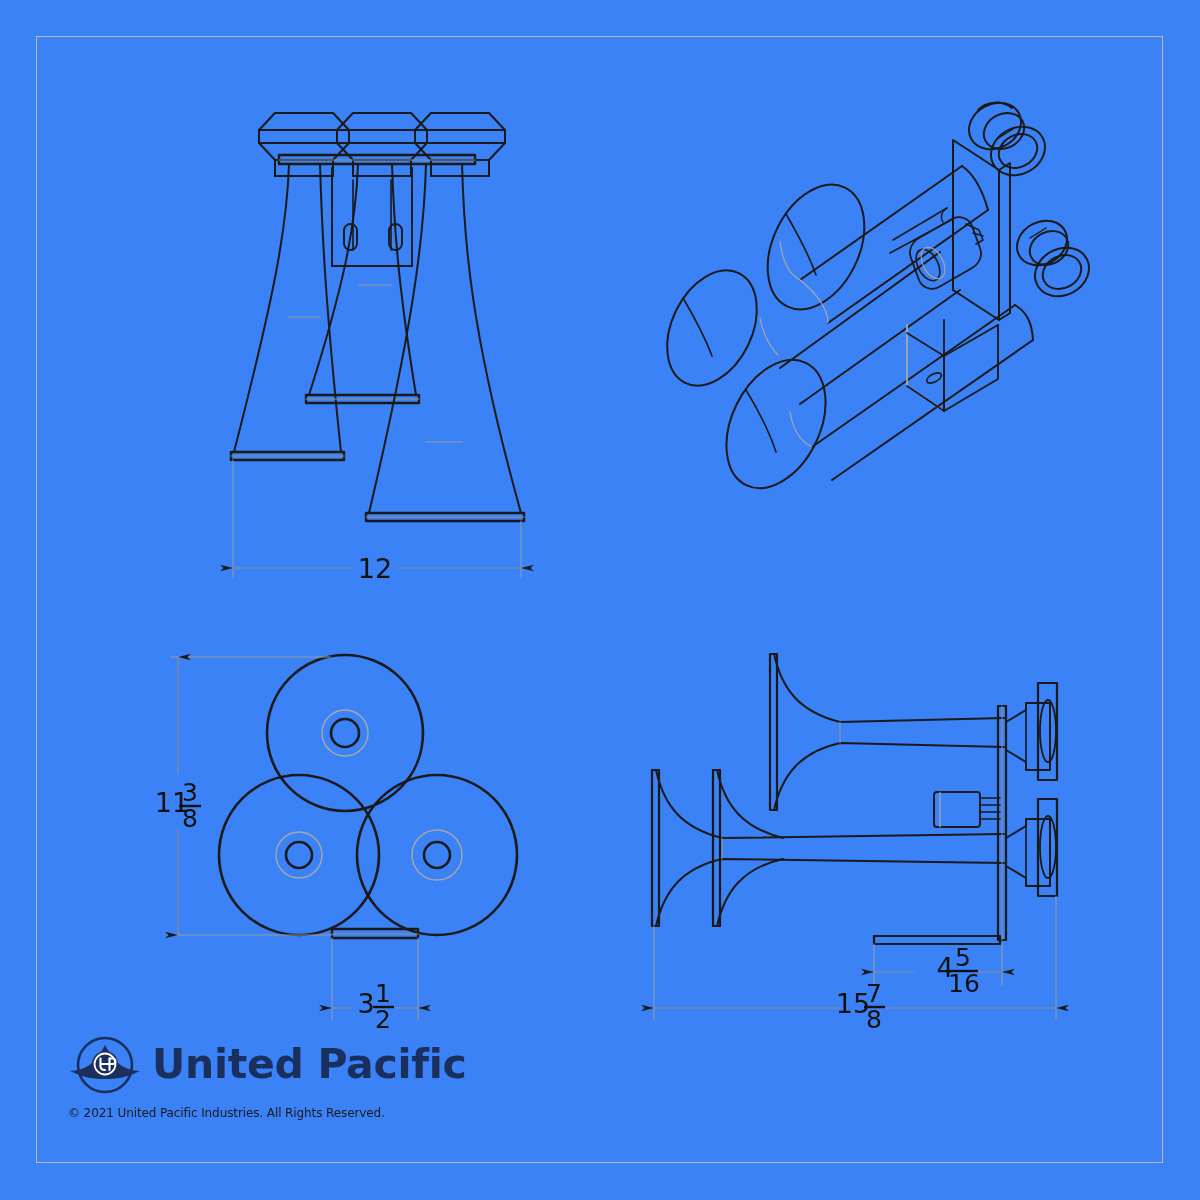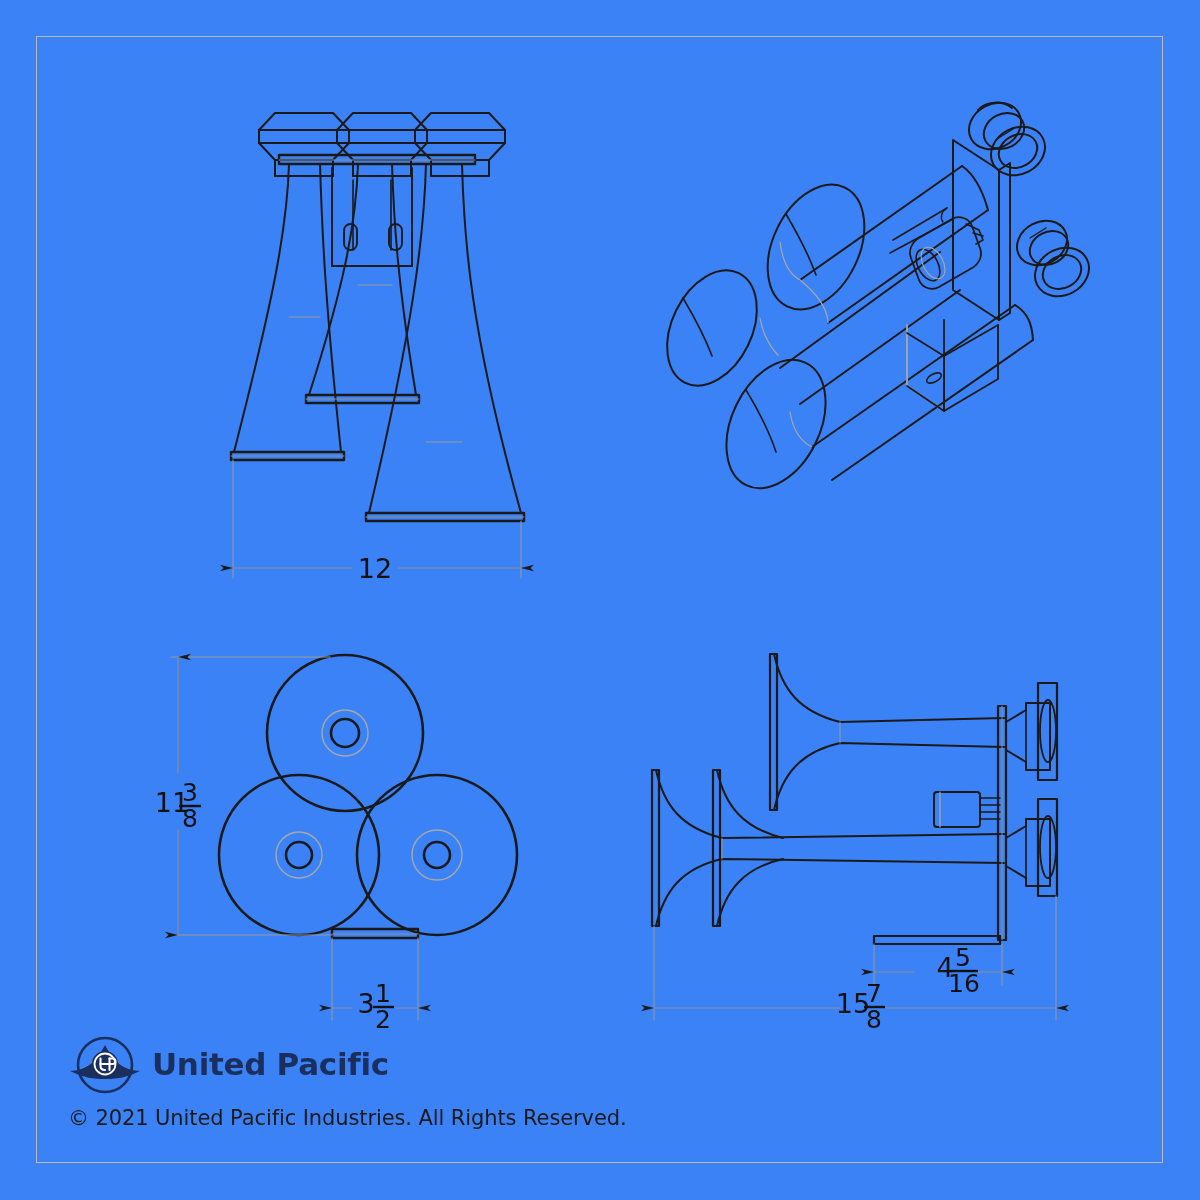--- a/index.html
+++ b/index.html
@@ -48,31 +48,31 @@
     gap: 10px;
     height: 66px;
   }
   .logo-mark {
     width: 74px;
     height: 64px;
     flex: 0 0 auto;
   }
   .logo-word {
     font-family: "DejaVu Sans", sans-serif;
-    font-size: 31px;
+    font-size: 41px;
     font-weight: bold;
     color: #1b2f5e;
     letter-spacing: -0.3px;
     line-height: 1;
     padding-bottom: 2px;
   }
   .copyright {
     margin-top: 8px;
     font-family: "DejaVu Sans", sans-serif;
-    font-size: 21px;
+    font-size: 12px;
     color: #1a1a1a;
     letter-spacing: -0.1px;
     white-space: nowrap;
   }
 </style>
 </head>
 <body>
 
 <div id="sheet">
 

